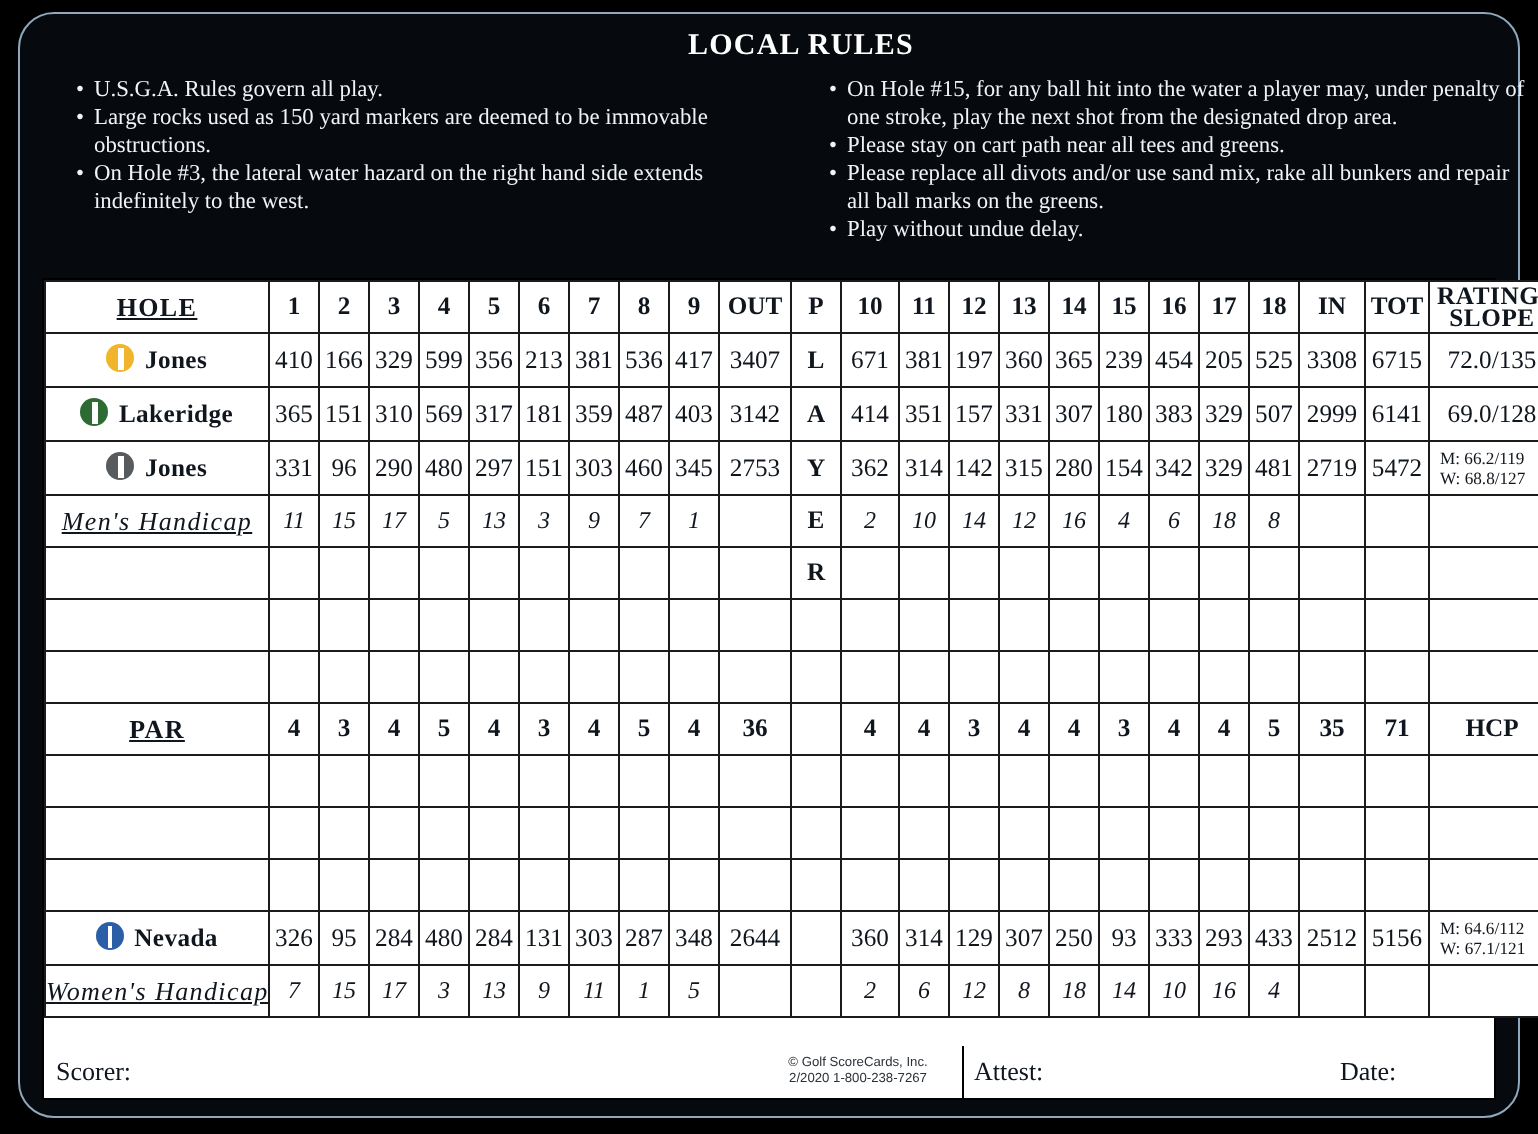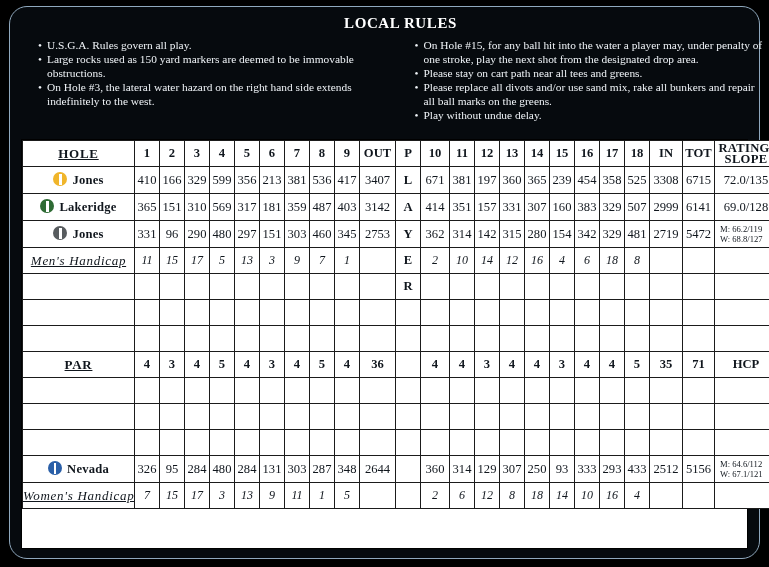--- a/index.html
+++ b/index.html
@@ -308,21 +308,21 @@
             <td>417</td>
             <td>3407</td>
             <td class="playercol">L</td>
             <td>671</td>
             <td>381</td>
             <td>197</td>
             <td>360</td>
             <td>365</td>
             <td>239</td>
             <td>454</td>
-            <td>358</td>
+            <td>205</td>
             <td>525</td>
             <td>3308</td>
             <td>6715</td>
             <td class="rating">72.0/135</td>
           </tr>
           <tr style="height: 27px;">
             <td class="namecell"><span class="tee t-green"></span><span>Lakeridge</span></td>
             <td>365</td>
             <td>151</td>
             <td>310</td>
@@ -332,21 +332,21 @@
             <td>359</td>
             <td>487</td>
             <td>403</td>
             <td>3142</td>
             <td class="playercol">A</td>
             <td>414</td>
             <td>351</td>
             <td>157</td>
             <td>331</td>
             <td>307</td>
-            <td>160</td>
+            <td>180</td>
             <td>383</td>
             <td>329</td>
             <td>507</td>
             <td>2999</td>
             <td>6141</td>
             <td class="rating">69.0/128</td>
           </tr>
           <tr style="height: 27px;">
             <td class="namecell"><span class="tee t-gray"></span><span>Jones</span></td>
             <td>331</td>
@@ -640,13 +640,28 @@
             <td class="blue ital">16</td>
             <td class="blue ital">4</td>
             <td class="blue ital"></td>
             <td class="blue ital"></td>
             <td class="blue ital" colspan="2"></td>
           </tr>
         </tbody>
     </table>
   </div>
 
+  <div id="footer">
+    <div class="seg" id="seg-scorer">
+      <span>Scorer:</span>
+    </div>
+    <div class="seg" id="seg-copy">
+      <span>© Golf ScoreCards, Inc.</span>
+      <span>2/2020   1-800-238-7267</span>
+    </div>
+    <div class="seg" id="seg-attest">
+      <span>Attest:</span>
+    </div>
+    <div class="seg" id="seg-date">
+      <span>Date:</span>
+    </div>
+  </div>
 </div>
 
 </body></html>

